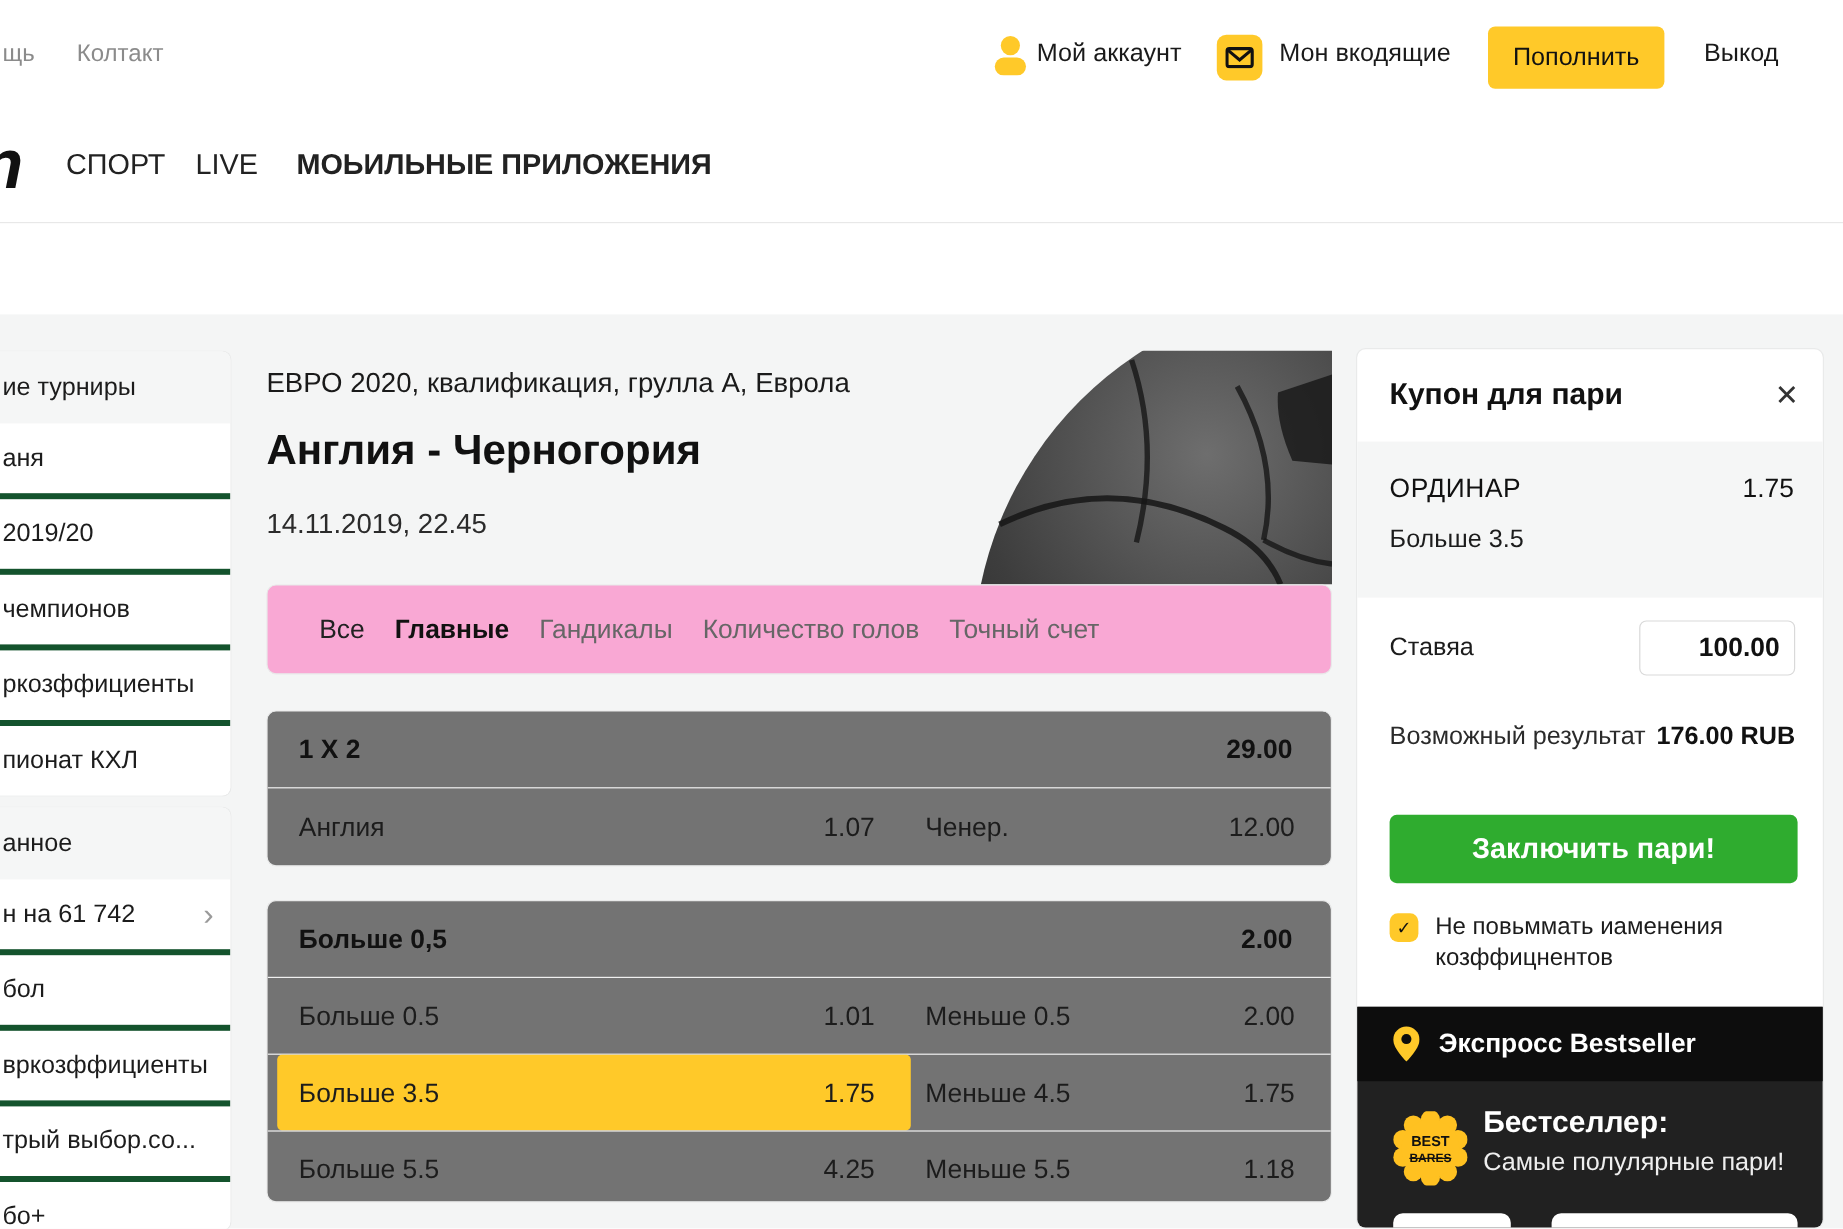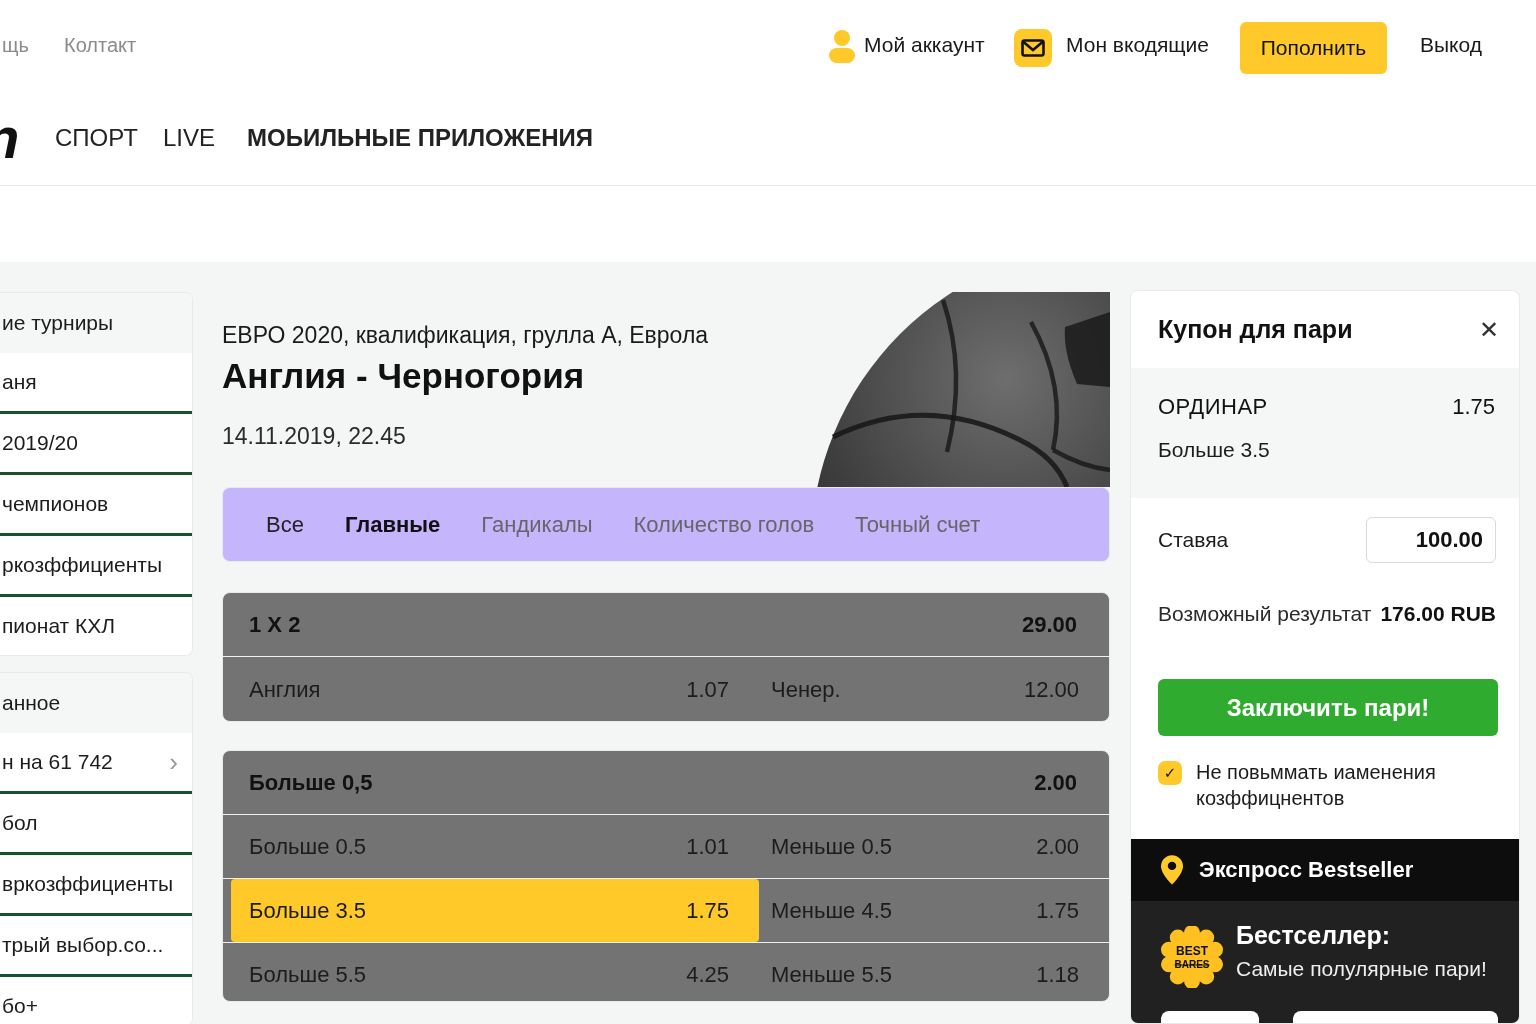--- a/index.html
+++ b/index.html
@@ -25,33 +25,33 @@
   .subnav-item{top:0;height:76px;display:flex;align-items:center;font-size:21px;color:#777;cursor:pointer;}
   .subnav-item.active{color:#111;font-weight:700;}
 
   
   .content-bg{left:0;top:262px;width:1536px;height:762px;background:#f4f5f5;}
 
   
   .side-card{left:0;width:192px;background:#fff;border:1px solid #e9eaea;border-left:none;
        border-radius:0 8px 8px 0;overflow:hidden;}
   .side-head{height:60px;background:#f5f6f6;display:flex;align-items:center;padding-left:2px;font-size:21px;color:#1c1c1c;}
-  .side-item{position:relative;height:58px;display:flex;align-items:center;padding-left:2px;border-top:3px solid #14532d;
+  .side-item{position:relative;height:58px;display:flex;align-items:center;padding-left:2px;border-top:5px solid #14532d;
        font-size:21px;color:#1c1c1c;cursor:pointer;background:#fff;}
   .side-chev{position:absolute;right:14px;top:50%;transform:translateY(-50%);font-size:26px;color:#9a9a9a;}
 
   
-  .league{left:222px;top:306px;font-size:23px;color:#1a1a1a;margin-top:16px;}
+  .league{left:222px;top:306px;font-size:23px;color:#1a1a1a;}
   .match-title{left:222px;top:356px;font-size:35px;font-weight:700;color:#111;}
   .match-date{left:222px;top:423px;font-size:23px;color:#2b2b2b;}
   .ball-wrap{left:815px;top:292px;width:295px;height:195px;overflow:hidden;}
 
   
-  .tabbar{left:222px;top:487px;width:888px;height:75px;background:#c4b5fd;border:1px solid #e8e9e9;
-       border-radius:8px;display:flex;align-items:center;box-sizing:border-box;padding-left:43px;gap:41px;}
+  .tabbar{left:222px;top:487px;width:888px;height:75px;background:#f9a8d4;border:1px solid #e8e9e9;
+       border-radius:8px;display:flex;align-items:center;box-sizing:border-box;padding-left:43px;gap:25px;}
   .tab{font-size:22px;color:#666;cursor:pointer;white-space:nowrap;}
   .tab.dark{color:#222;}
   .tab.active{color:#111;font-weight:700;}
 
   
   .mkt-card{left:222px;width:888px;background:#737373;border:1px solid #e9eaea;border-radius:8px;box-sizing:border-box;overflow:hidden;}
   .mkt-head{height:63px;display:flex;align-items:center;justify-content:space-between;
        padding:0 32px 0 26px;font-size:22px;font-weight:700;color:#111;cursor:pointer;}
   .mkt-row{position:relative;height:63px;border-top:1px solid #f0f0f0;}
   .mkt-row.tall{height:66px;}

